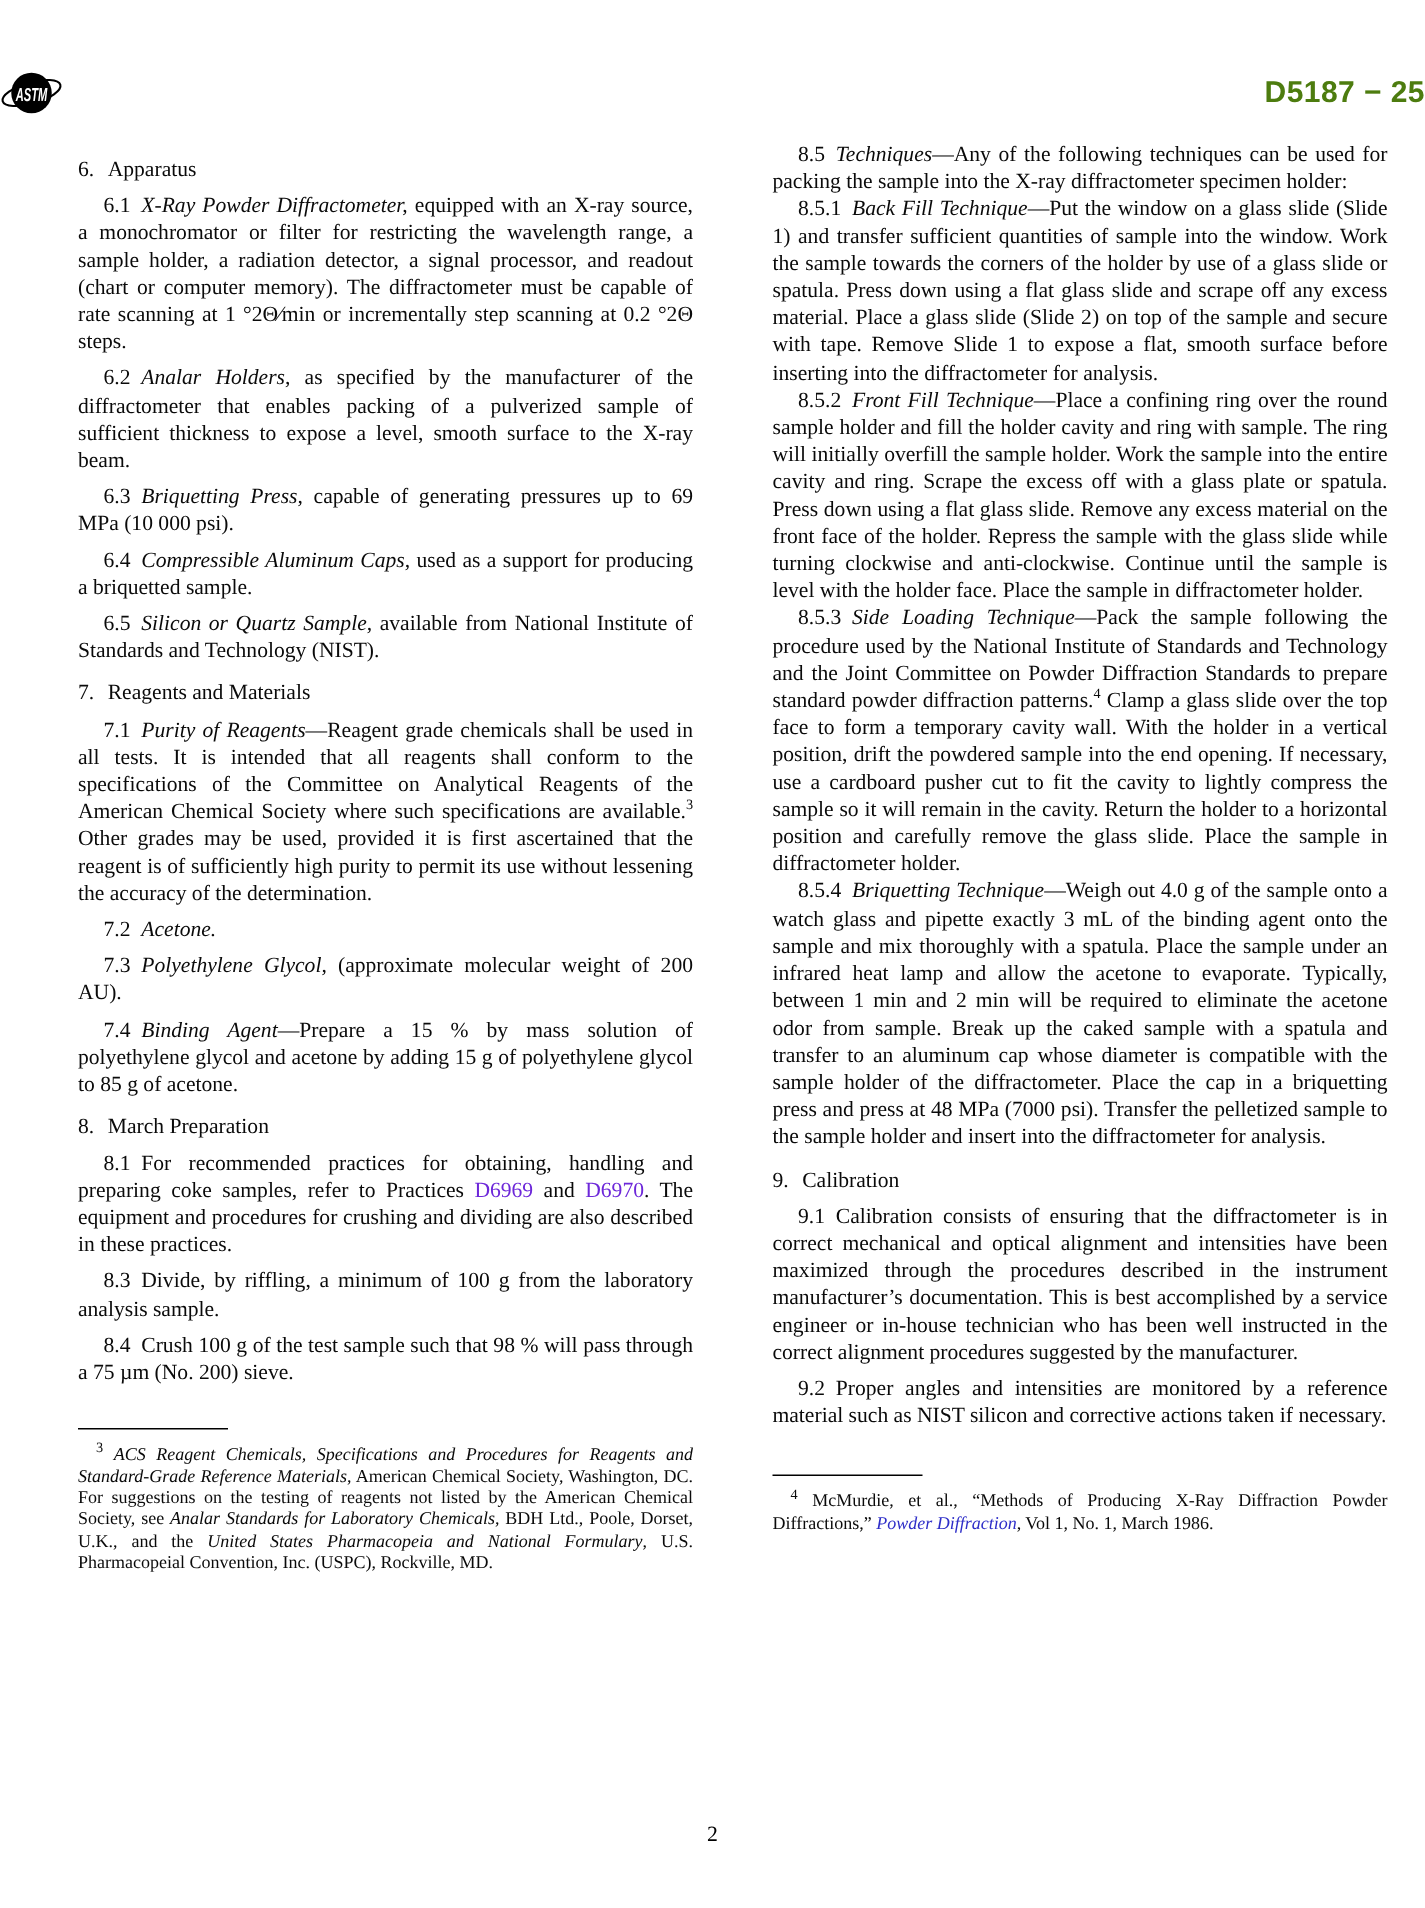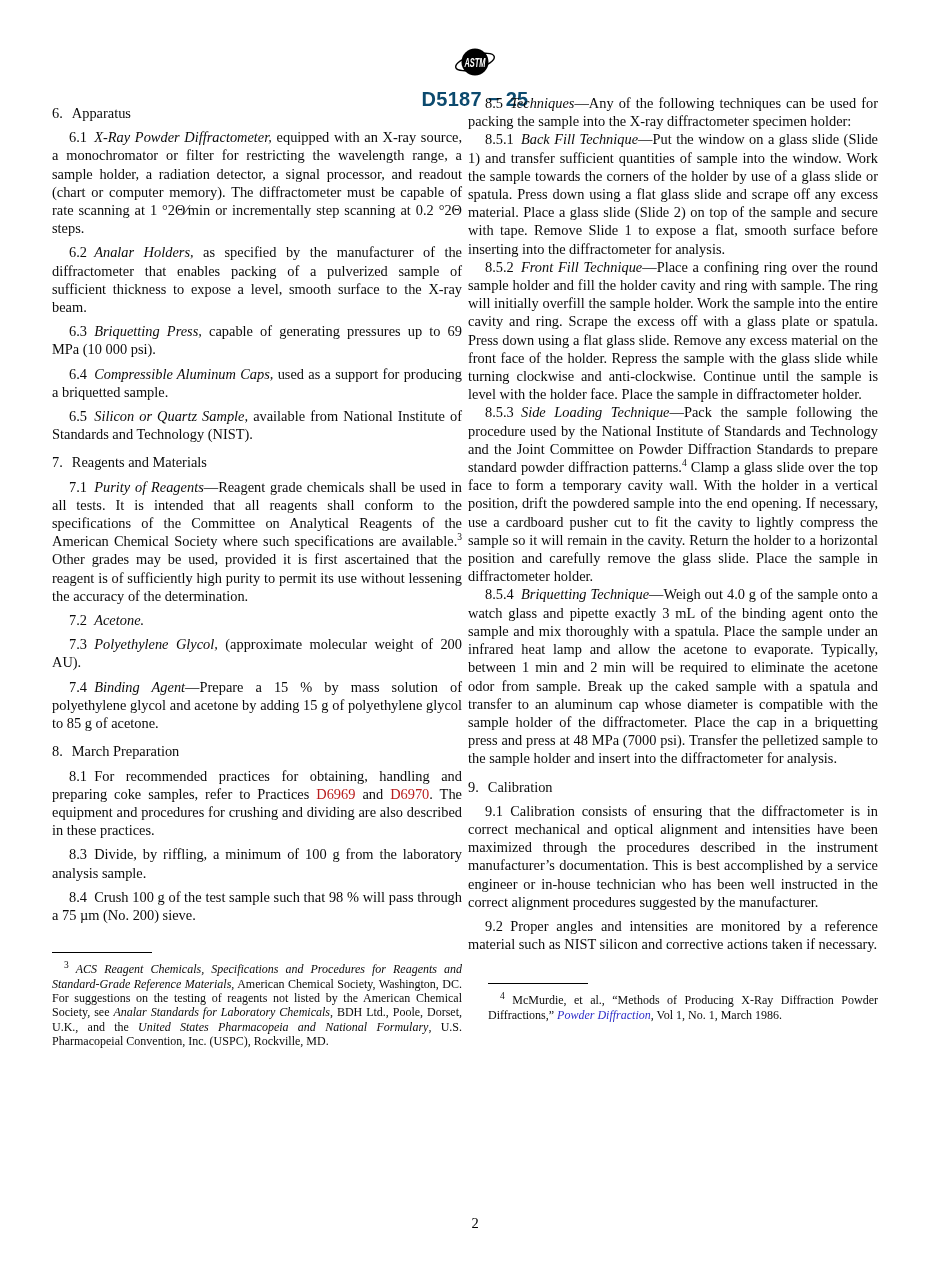--- a/index.html
+++ b/index.html
@@ -2,47 +2,47 @@
 <html lang="en"><head>
 <meta charset="utf-8">
 <style>
   html,body{margin:0;padding:0;background:#ffffff;}
   .page{
     position:relative;width:950px;height:1272px;background:#ffffff;
     font-family:"Liberation Serif",serif;color:#0a0a0a;overflow:hidden;
   }
   .doc-header{
     position:absolute;top:44px;left:0;width:100%;
-    display:flex;align-items:center;justify-content:flex-start;gap:8px;flex-direction:column;
+    display:flex;align-items:center;justify-content:space-between;gap:8px;
   }
   .doc-code{
     font-family:"Liberation Sans",sans-serif;font-weight:bold;
-    font-size:20px;letter-spacing:.3px;color:#0c4a6e;
+    font-size:20px;letter-spacing:.3px;color:#4d7c0f;
   }
   .logo{display:inline-block;line-height:0;}
   .column{
     position:absolute;top:94px;width:410px;
     font-size:14.4px;line-height:18.2px;text-align:justify;
     hyphens:auto;-webkit-hyphens:auto;
   }
   .col-left{left:52px;}
-  .col-right{left:468px;}
+  .col-right{left:515px;}
   p.body{margin:6px 0 0;text-indent:17px;}
   p.body.first{margin-top:0;}
   p.body.tight{margin-top:0;}
   p.body.noindent{text-indent:0;}
   .sec-heading{margin:10px 0 6px;font-weight:normal;text-align:left;}
   .sec-heading .num{margin-right:9px;}
   .run-i{font-style:italic;}
   sup{font-size:9.5px;line-height:0;vertical-align:super;}
   sub{font-size:9.5px;line-height:0;vertical-align:sub;}
-  .link-red{color:#b91c1c;cursor:pointer;}
+  .link-red{color:#6d28d9;cursor:pointer;}
   .link-blue{color:#2e2ec8;font-style:italic;cursor:pointer;}
   .footnote-wrap{margin-top:28px;}
-  .col-right .footnote-wrap{margin-top:30px;margin-left:20px;}
+  .col-right .footnote-wrap{margin-top:30px;}
   .fn-rule{width:100px;border-top:1.3px solid #000;margin:0 0 9px 0;}
   p.footnote{font-size:12px;line-height:14.4px;margin:0;text-align:justify;text-indent:12px;}
   .page-number{
     position:absolute;bottom:40px;left:0;width:100%;
     text-align:center;font-size:14.5px;color:#000;
   }
 </style>
 </head>
 <body>
 

